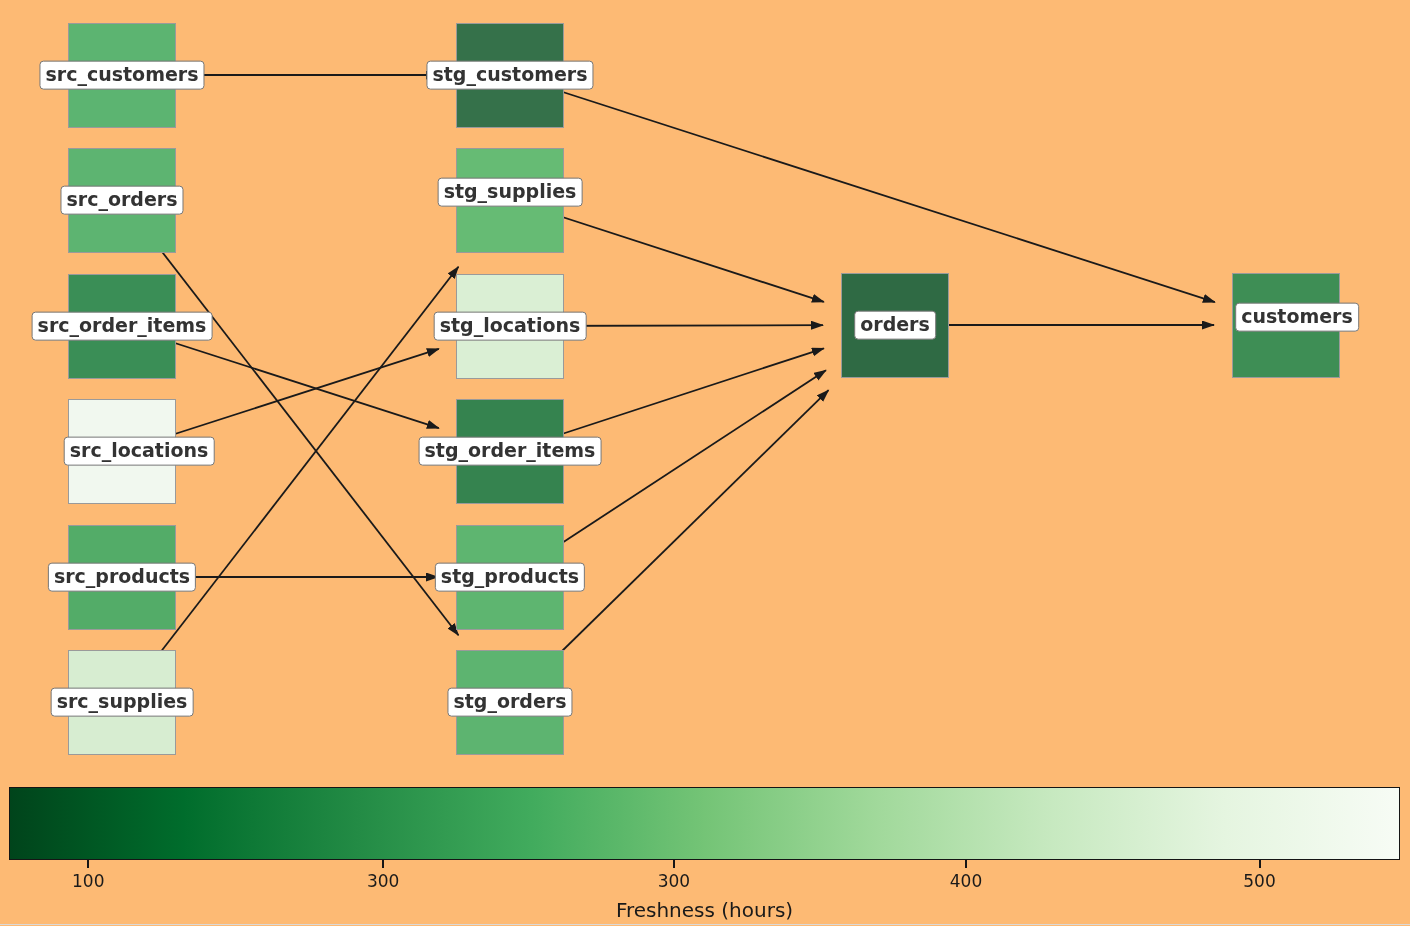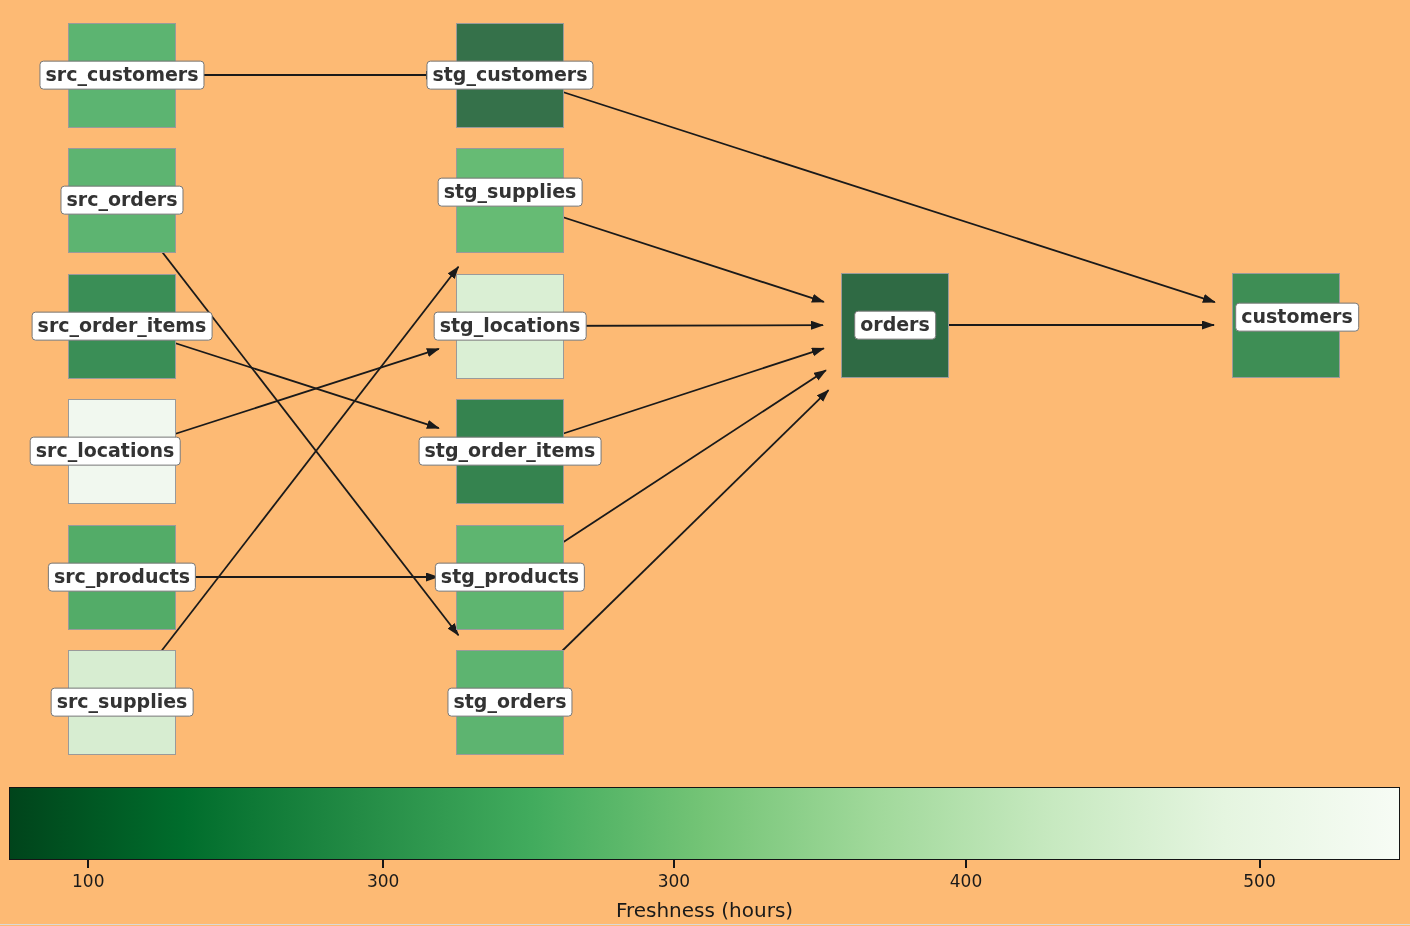--- a/index.html
+++ b/index.html
@@ -66,21 +66,21 @@
       <div class="node" style="left: 456px; top: 147.5px; width: 108px; height: 105px; background: rgb(102, 187, 116); border-color: rgb(154, 154, 154);"></div>
       <div class="node" style="left: 456px; top: 273.5px; width: 108px; height: 105px; background: rgb(218, 239, 212); border-color: rgb(154, 154, 154);"></div>
       <div class="node" style="left: 456px; top: 398.5px; width: 108px; height: 105px; background: rgb(53, 131, 79); border-color: rgb(154, 154, 154);"></div>
       <div class="node" style="left: 456px; top: 524.5px; width: 108px; height: 105px; background: rgb(94, 181, 112); border-color: rgb(154, 154, 154);"></div>
       <div class="node" style="left: 456px; top: 649.5px; width: 108px; height: 105px; background: rgb(93, 180, 112); border-color: rgb(154, 154, 154);"></div>
       <div class="node" style="left: 841px; top: 272.5px; width: 108px; height: 105px; background: rgb(47, 106, 68); border-color: rgb(154, 154, 154);"></div>
       <div class="node" style="left: 1232px; top: 272.5px; width: 108px; height: 105px; background: rgb(62, 142, 85); border-color: rgb(154, 154, 154);"></div>
       <div class="node-label" style="left: 122px; top: 75px; color: rgb(51, 51, 51);">src_customers</div>
       <div class="node-label" style="left: 122px; top: 200px; color: rgb(51, 51, 51);">src_orders</div>
       <div class="node-label" style="left: 122px; top: 326px; color: rgb(51, 51, 51);">src_order_items</div>
-      <div class="node-label" style="left: 105px; top: 451px; color: rgb(51, 51, 51);">src_locations</div>
+      <div class="node-label" style="left: 139px; top: 451px; color: rgb(51, 51, 51);">src_locations</div>
       <div class="node-label" style="left: 122px; top: 577px; color: rgb(51, 51, 51);">src_products</div>
       <div class="node-label" style="left: 122px; top: 702px; color: rgb(51, 51, 51);">src_supplies</div>
       <div class="node-label" style="left: 510px; top: 75px; color: rgb(51, 51, 51);">stg_customers</div>
       <div class="node-label" style="left: 510px; top: 192px; color: rgb(51, 51, 51);">stg_supplies</div>
       <div class="node-label" style="left: 510px; top: 326px; color: rgb(51, 51, 51);">stg_locations</div>
       <div class="node-label" style="left: 510px; top: 451px; color: rgb(51, 51, 51);">stg_order_items</div>
       <div class="node-label" style="left: 510px; top: 577px; color: rgb(51, 51, 51);">stg_products</div>
       <div class="node-label" style="left: 510px; top: 702px; color: rgb(51, 51, 51);">stg_orders</div>
       <div class="node-label" style="left: 895px; top: 325px; color: rgb(51, 51, 51);">orders</div>
       <div class="node-label" style="left: 1286px; top: 317px; color: rgb(51, 51, 51); margin-left: 11px;">customers</div>

